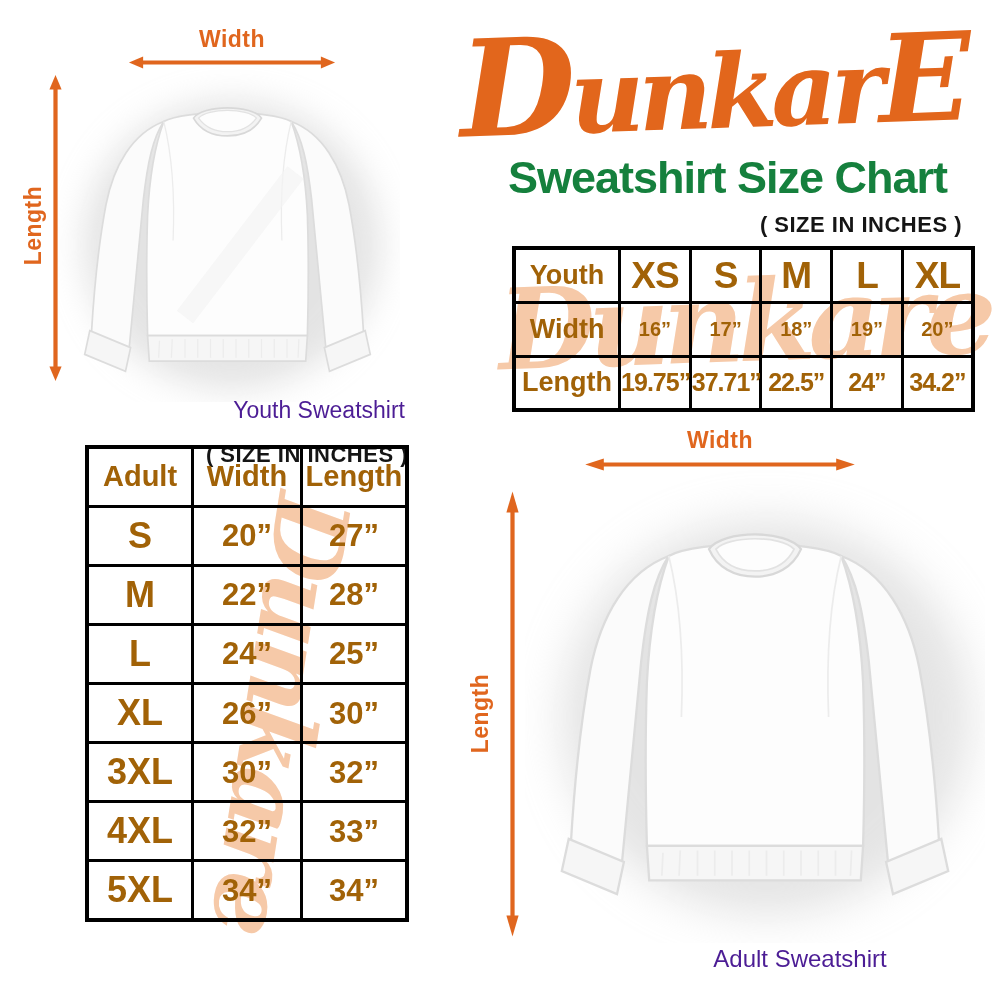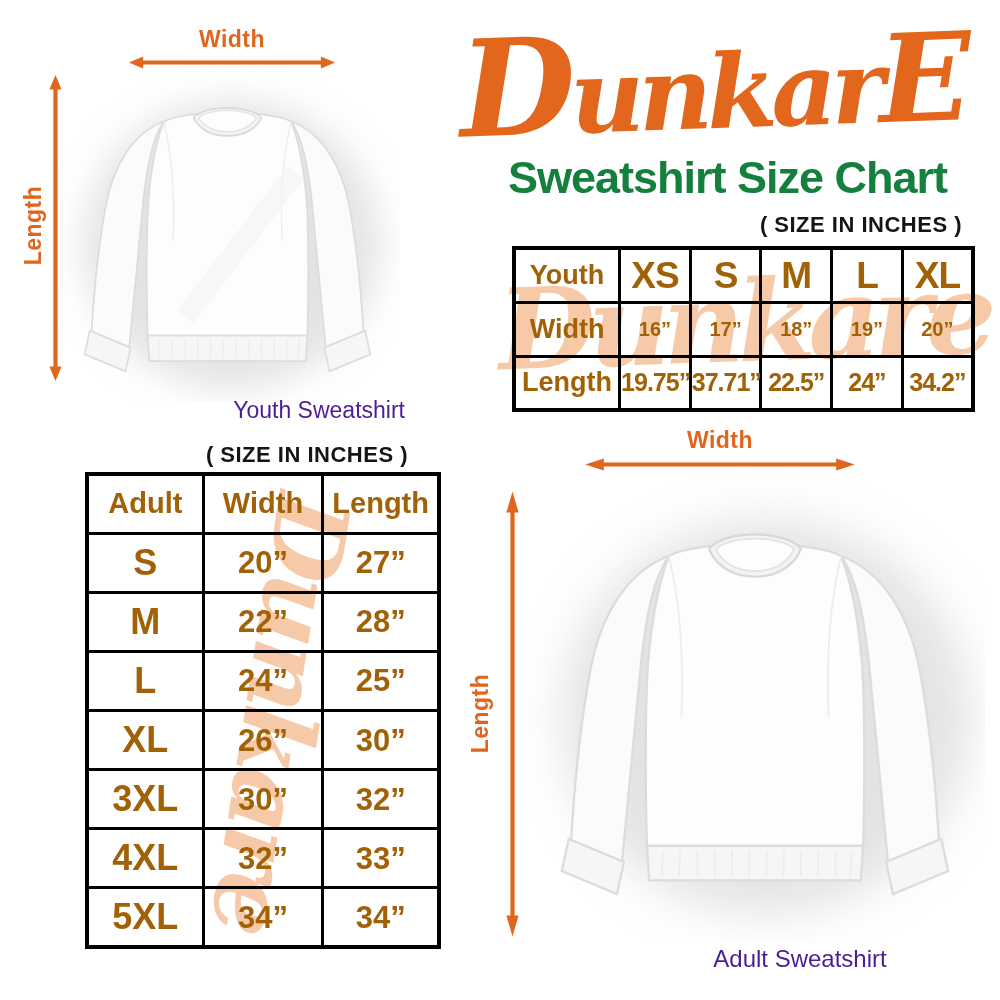--- a/index.html
+++ b/index.html
@@ -44,21 +44,21 @@
   .sizes-table{
     position:absolute;border-collapse:collapse;table-layout:fixed;
     background:transparent;z-index:1;
   }
   .sizes-table td{
     border:3px solid #000;text-align:center;vertical-align:middle;
     padding:0;color:#a16207;background:transparent;line-height:1;
   }
   .youth-table{left:512px;top:246px;width:463px;height:162px;border:4px solid #000;}
   .youth-table tr{height:54px;}
-  .adult-table{left:85px;top:472px;width:356px;height:477px;border:4px solid #000;}
+  .adult-table{left:85px;top:445px;width:324px;height:477px;border:4px solid #000;}
   .adult-table tr{height:53px;}
   .cell-label{font-size:27px;font-weight:bold;}
   .cell-size-big{font-size:37px;font-weight:bold;letter-spacing:-1px;}
   .cell-val{font-size:20px;font-weight:bold;}
   .cell-val-sm{font-size:25px;font-weight:bold;letter-spacing:-1px;}
   .cell-header{font-size:29px;font-weight:bold;}
   .cell-size{font-size:36px;font-weight:bold;}
   .cell-meas{font-size:31px;font-weight:bold;}
 
   .fig-svg{position:absolute;}

